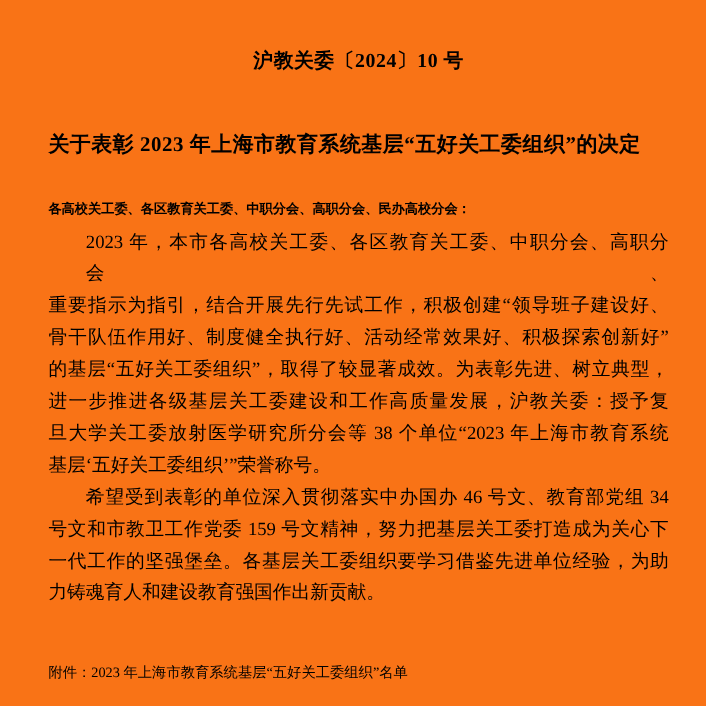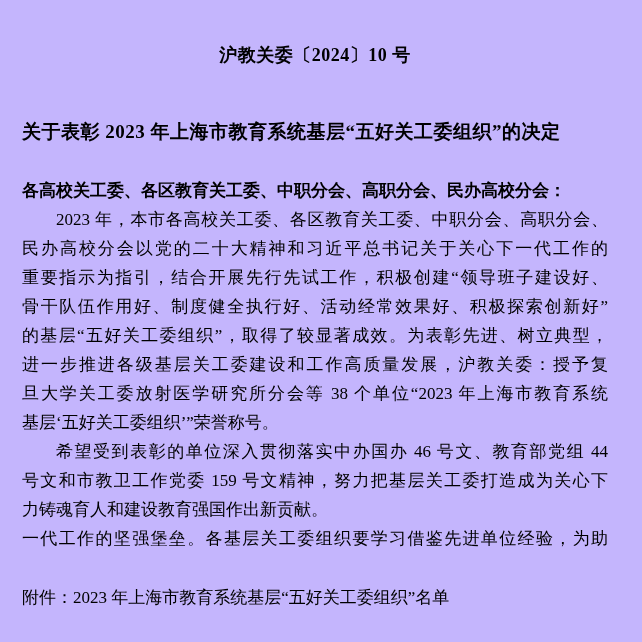--- a/index.html
+++ b/index.html
@@ -9,22 +9,22 @@
   }
   body {
     width: 642px;
     height: 642px;
     overflow: hidden;
   }
   .page {
     box-sizing: border-box;
     width: 642px;
     height: 642px;
-    padding: 0 34px 0 22px;
-    background: #c4b5fd;
+    padding: 0 34px 0 44px;
+    background: #f97316;
     color: #000000;
     font-family: "Liberation Serif", "DejaVu Serif", serif;
   }
   .doc-number {
     padding-top: 42px;
     text-align: center;
     font-weight: 700;
     font-size: 18px;
     line-height: 26px;
     letter-spacing: 0.5px;
@@ -33,66 +33,65 @@
     margin: 50px 0 0 0;
     text-align: left;
     font-weight: 700;
     font-size: 19px;
     line-height: 28px;
     letter-spacing: 0.5px;
   }
   .salutation {
     margin-top: 30px;
     font-weight: 700;
-    font-size: 17px;
+    font-size: 12px;
     line-height: 29px;
   }
   .body-block {
     margin: 0;
   }
   .line {
     font-size: 17px;
     line-height: 29px;
     white-space: normal;
     overflow: hidden;
   }
   .just {
     text-align: justify;
     text-align-last: justify;
   }
   .indent {
     padding-left: 34px;
   }
   .attachment {
-    margin-top: 30px;
-    font-size: 17px;
+    margin-top: 43px;
+    font-size: 13px;
     line-height: 29px;
   }
 </style>
 </head>
 <body>
 
 <div class="page">
 
   <div class="doc-number">沪教关委〔2024〕10 号</div>
 
   <h1 class="doc-title">关于表彰 2023 年上海市教育系统基层“五好关工委组织”的决定</h1>
 
   <div class="salutation">各高校关工委、各区教育关工委、中职分会、高职分会、民办高校分会：</div>
 
   <div class="body-block">
     <div class="line just indent">2023 年，本市各高校关工委、各区教育关工委、中职分会、高职分会、</div>
-    <div class="line just">民办高校分会以党的二十大精神和习近平总书记关于关心下一代工作的</div>
     <div class="line just">重要指示为指引，结合开展先行先试工作，积极创建“领导班子建设好、</div>
     <div class="line just">骨干队伍作用好、制度健全执行好、活动经常效果好、积极探索创新好”</div>
     <div class="line just">的基层“五好关工委组织”，取得了较显著成效。为表彰先进、树立典型，</div>
     <div class="line just">进一步推进各级基层关工委建设和工作高质量发展，沪教关委：授予复</div>
     <div class="line just">旦大学关工委放射医学研究所分会等 38 个单位“2023 年上海市教育系统</div>
     <div class="line">基层‘五好关工委组织’”荣誉称号。</div>
-    <div class="line just indent">希望受到表彰的单位深入贯彻落实中办国办 46 号文、教育部党组 44</div>
+    <div class="line just indent">希望受到表彰的单位深入贯彻落实中办国办 46 号文、教育部党组 34</div>
     <div class="line just">号文和市教卫工作党委 159 号文精神，努力把基层关工委打造成为关心下</div>
+    <div class="line just">一代工作的坚强堡垒。各基层关工委组织要学习借鉴先进单位经验，为助</div>
     <div class="line">力铸魂育人和建设教育强国作出新贡献。</div>
-    <div class="line just">一代工作的坚强堡垒。各基层关工委组织要学习借鉴先进单位经验，为助</div>
   </div>
 
   <div class="attachment">附件：2023 年上海市教育系统基层“五好关工委组织”名单</div>
 
 </div>
 
 </body></html>

